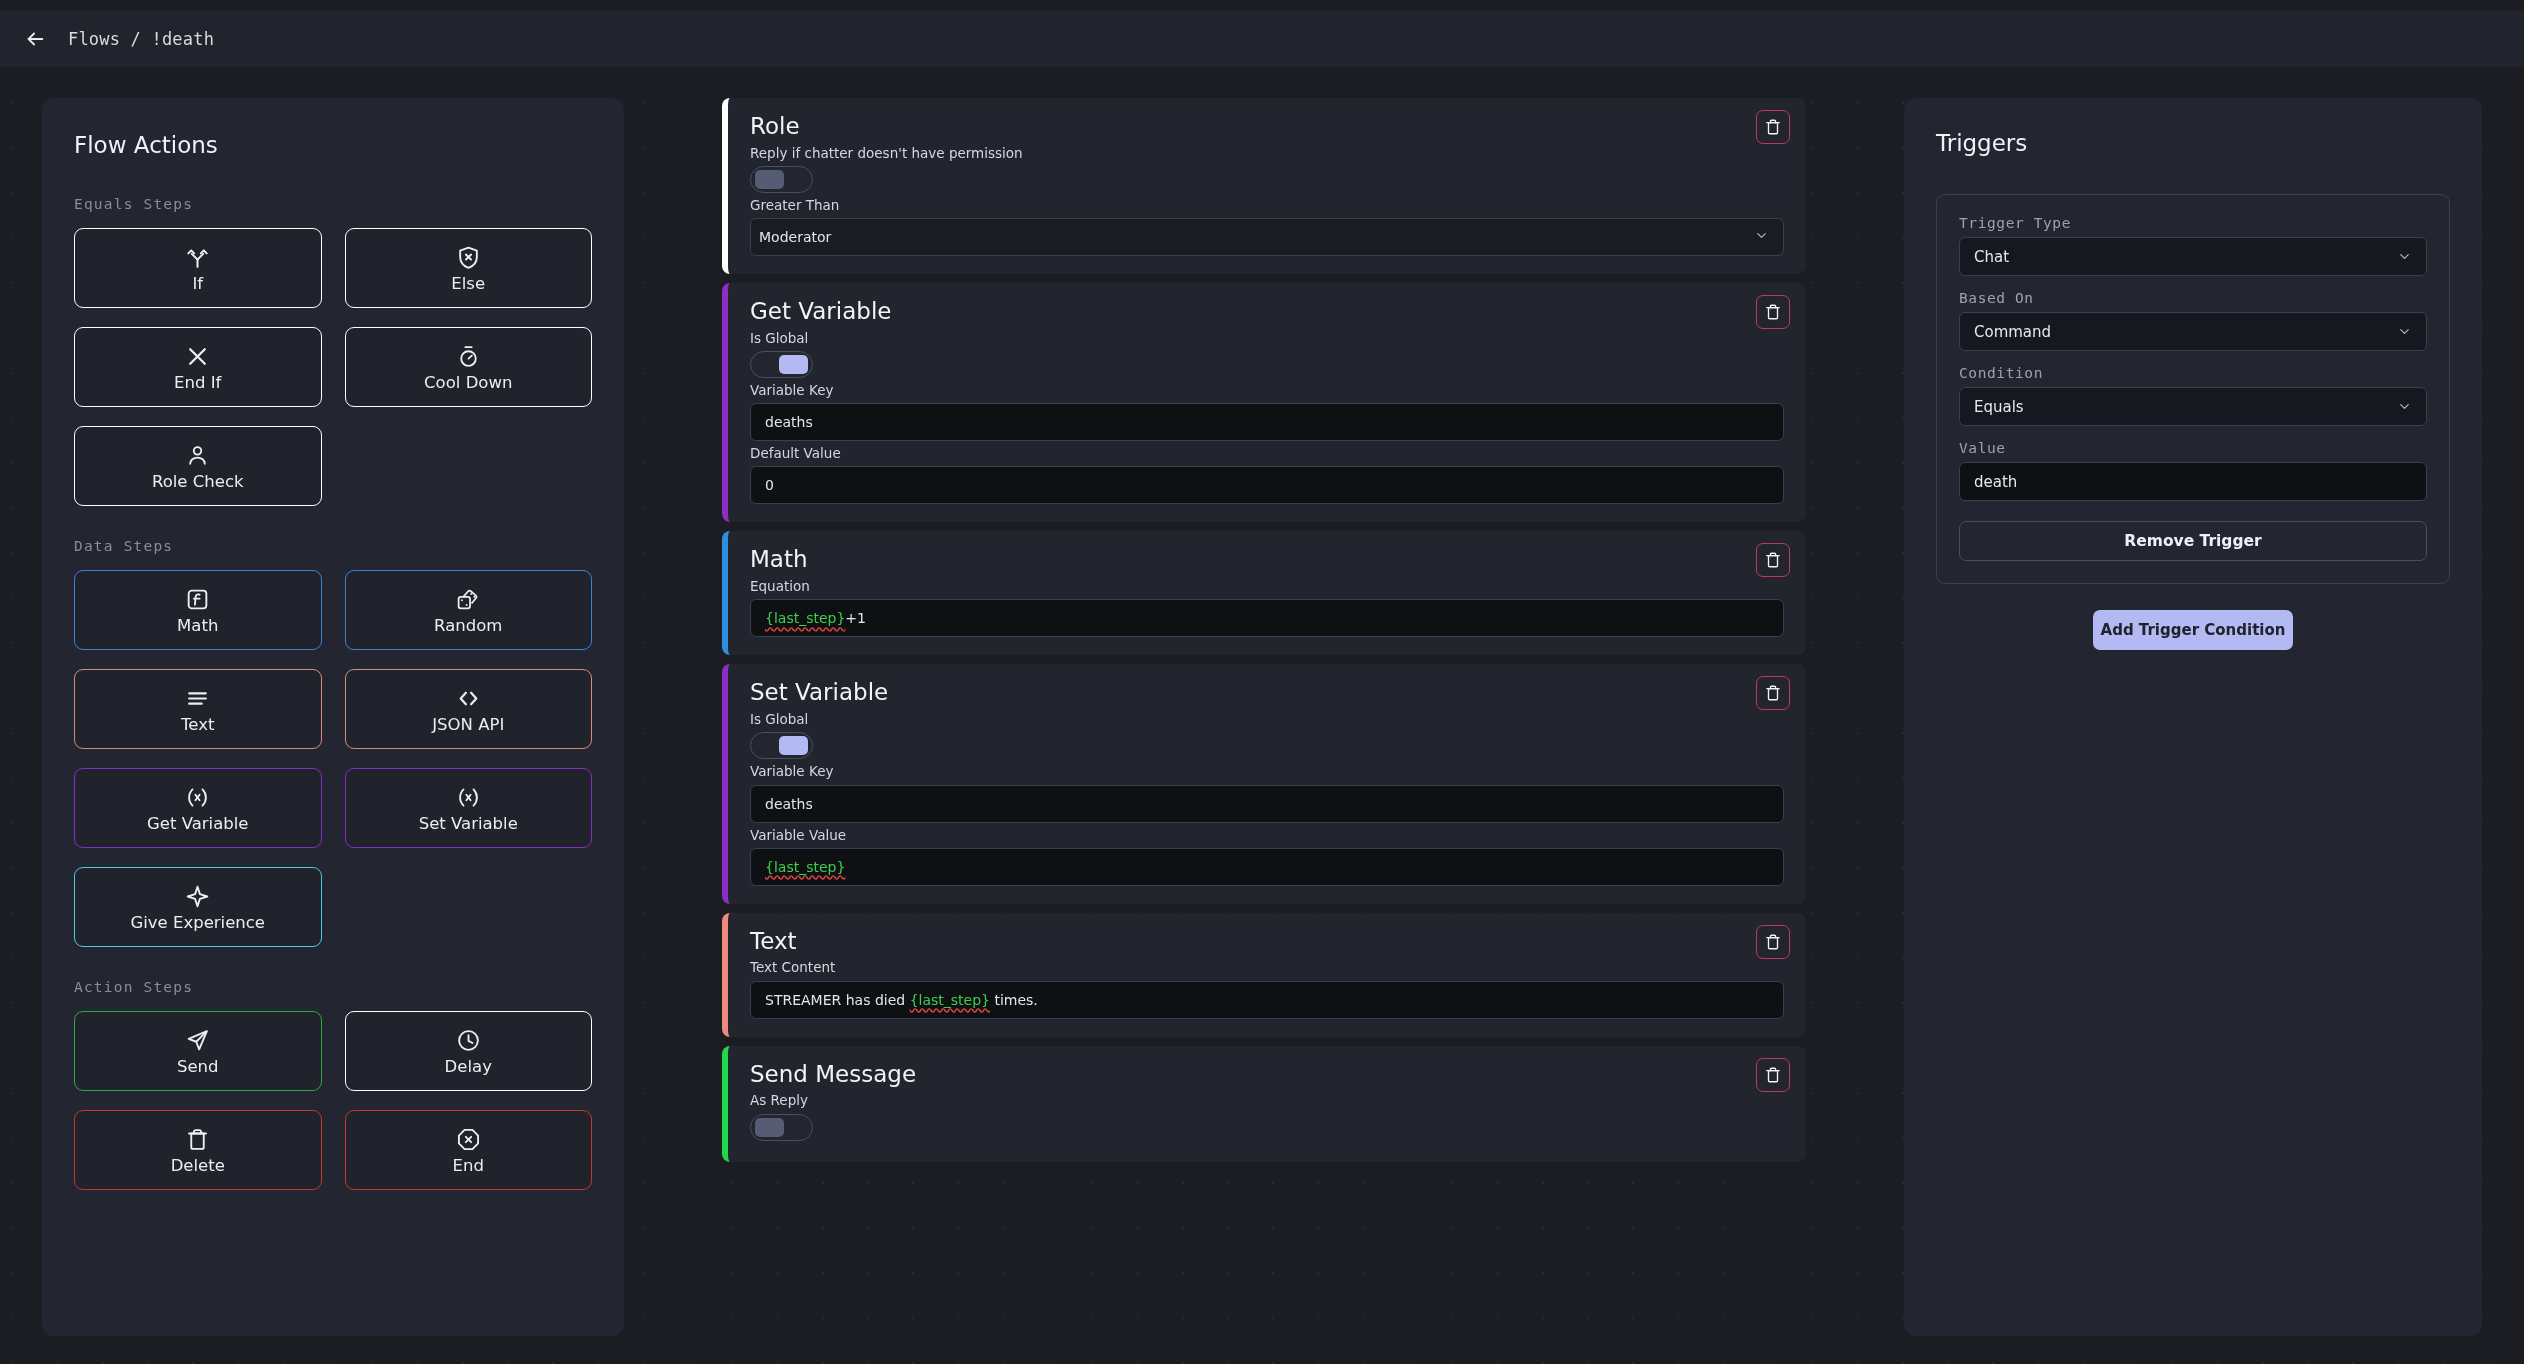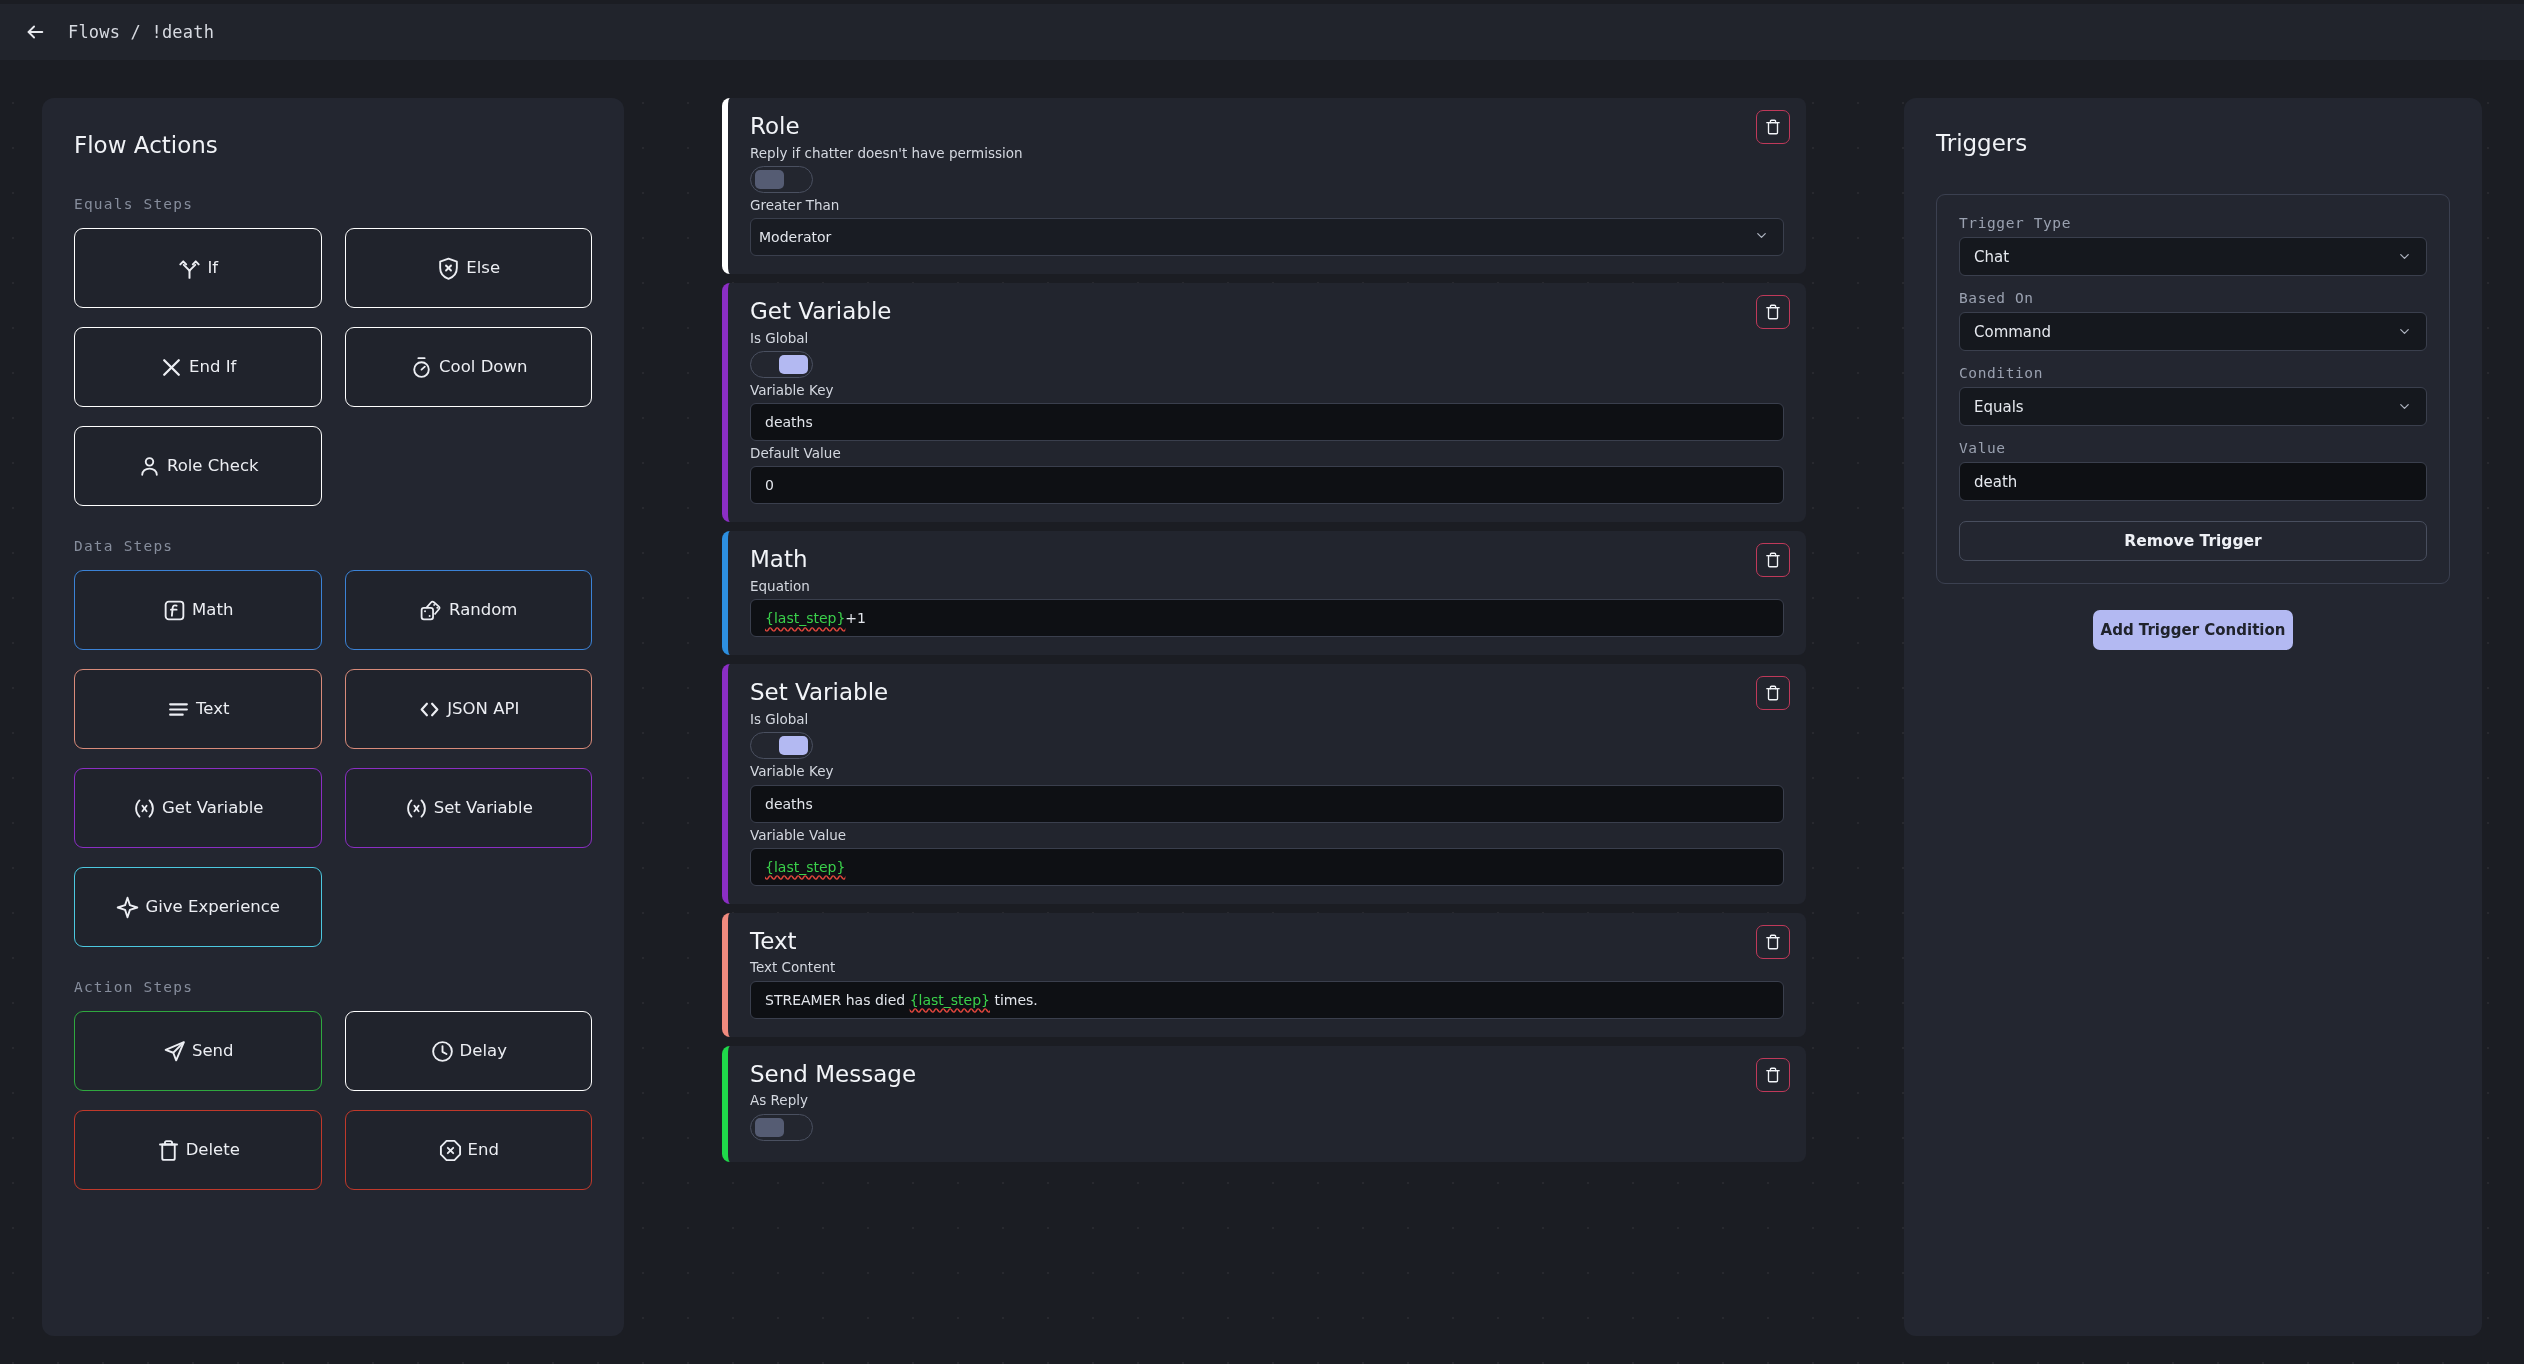--- a/index.html
+++ b/index.html
@@ -19,21 +19,21 @@
     background-color: #1b1d23;
     background-image:
       radial-gradient(circle at 1px 1px, rgba(255,255,255,0.055) 1.4px, transparent 1.5px);
     background-size: 45px 45px;
     background-position: 12px 12px;
   }
 
   
   .topbar {
     position: absolute;
-    top: 4px; left: 0;
+    top: 11px; left: 0;
     width: 2524px;
     height: 56px;
     background: #21242c;
     display: flex;
     align-items: center;
     gap: 16px;
     padding-left: 18px;
     z-index: 20;
   }
   .back-btn {
@@ -78,21 +78,21 @@
     grid-template-columns: 1fr 1fr;
     gap: 19px 23px;
     margin-bottom: 32px;
   }
   .action-btn {
     height: 80px;
     border: 1px solid #ffffff;
     border-radius: 9px;
     background: #20232c;
     display: flex;
-    flex-direction: row;
+    flex-direction: column;
     align-items: center;
     justify-content: center;
     gap: 5px;
     cursor: pointer;
     color: #eceef3;
   }
   .action-btn .ic { height: 27px; display:flex; align-items:center; justify-content:center; }
   .action-btn .ic svg { width: 25px; height: 25px; display:block; }
   .action-btn .lbl { font-size: 16.5px; color: #eceef3; line-height: 1; }
 

